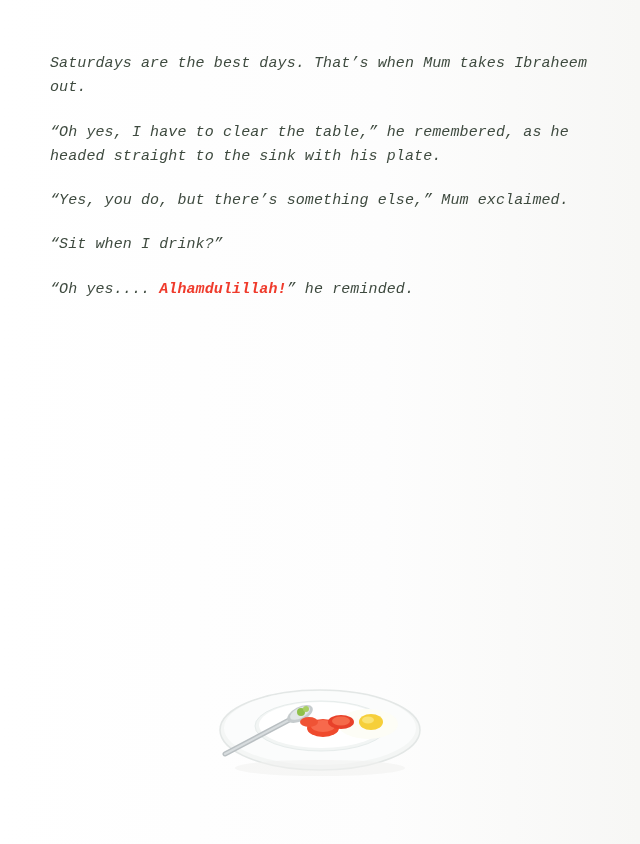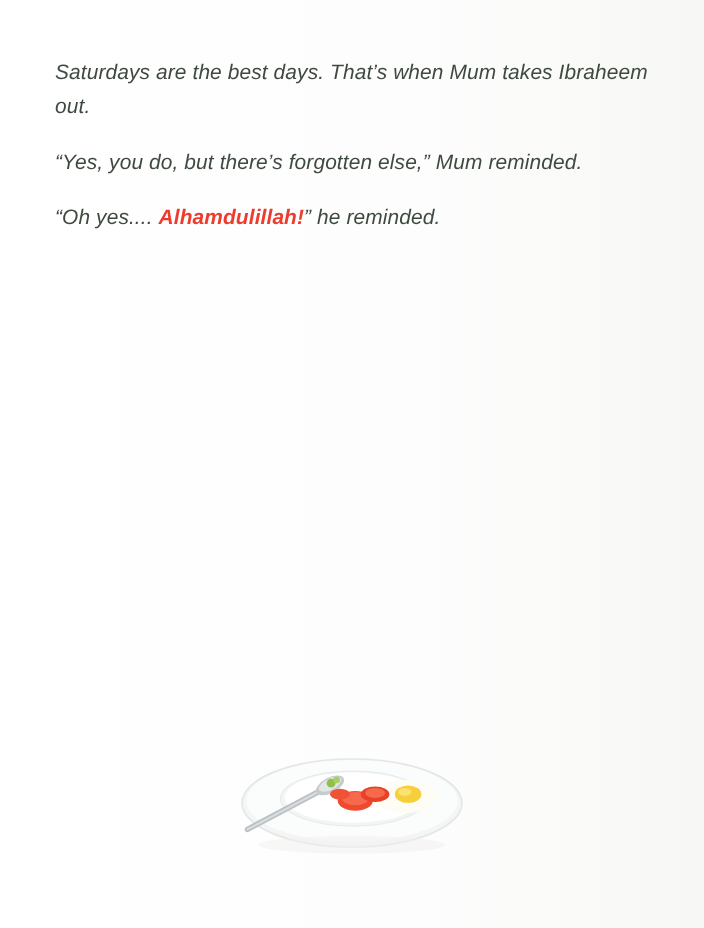--- a/index.html
+++ b/index.html
@@ -18,23 +18,23 @@
     width: 640px;
     height: 844px;
     background: linear-gradient(to right, #ffffff 0%, #fdfdfd 60%, #f7f7f5 100%);
     box-sizing: border-box;
     padding: 52px 34px 0 50px;
   }
   .story {
     display: block;
   }
   .para {
-    font-family: Liberation Sans, sans-serif;
+    font-family: Liberation Mono, monospace;
     font-style: italic;
-    font-size: 19px;
+    font-size: 15px;
     line-height: 1.62;
     color: #3e4a3f;
     margin: 0 0 20px 0;
     letter-spacing: 0.1px;
     max-width: 565px;
   }
   .para:last-of-type {
     margin-bottom: 0;
   }
   .hl {
@@ -54,21 +54,23 @@
     display: block;
   }
 </style>
 </head>
 <body>
 
 <div class="page">
 
   <div class="story">
       <p class="para"><span>Saturdays are the best days. That’s when Mum takes Ibraheem out.</span></p>
-      <p class="para"><span>“Yes, you do, but there’s forgotten else,” Mum reminded.</span></p>
+      <p class="para"><span>“Oh yes, I have to clear the table,” he remembered, as he headed straight to the sink with his plate.</span></p>
+      <p class="para"><span>“Yes, you do, but there’s something else,” Mum exclaimed.</span></p>
+      <p class="para"><span>“Sit when I drink?”</span></p>
       <p class="para"><span>“Oh yes.... </span><span class="hl">Alhamdulillah!</span><span>” he reminded.</span></p>
     </div>
 
   <div class="plate-wrap">
     <svg class="plate-art" width="230" height="110" viewBox="0 0 230 110">
       <ellipse cx="115" cy="58" rx="100" ry="40" fill="#f4f6f5" stroke="#e3e7e6" stroke-width="1.5"></ellipse>
       <ellipse cx="115" cy="56" rx="96" ry="37" fill="#fbfcfc"></ellipse>
       <ellipse cx="116" cy="54" rx="66" ry="25" fill="#f2f5f4" stroke="#e6eceb" stroke-width="1"></ellipse>
       <ellipse cx="116" cy="53" rx="62" ry="23" fill="#ffffff"></ellipse>
 

